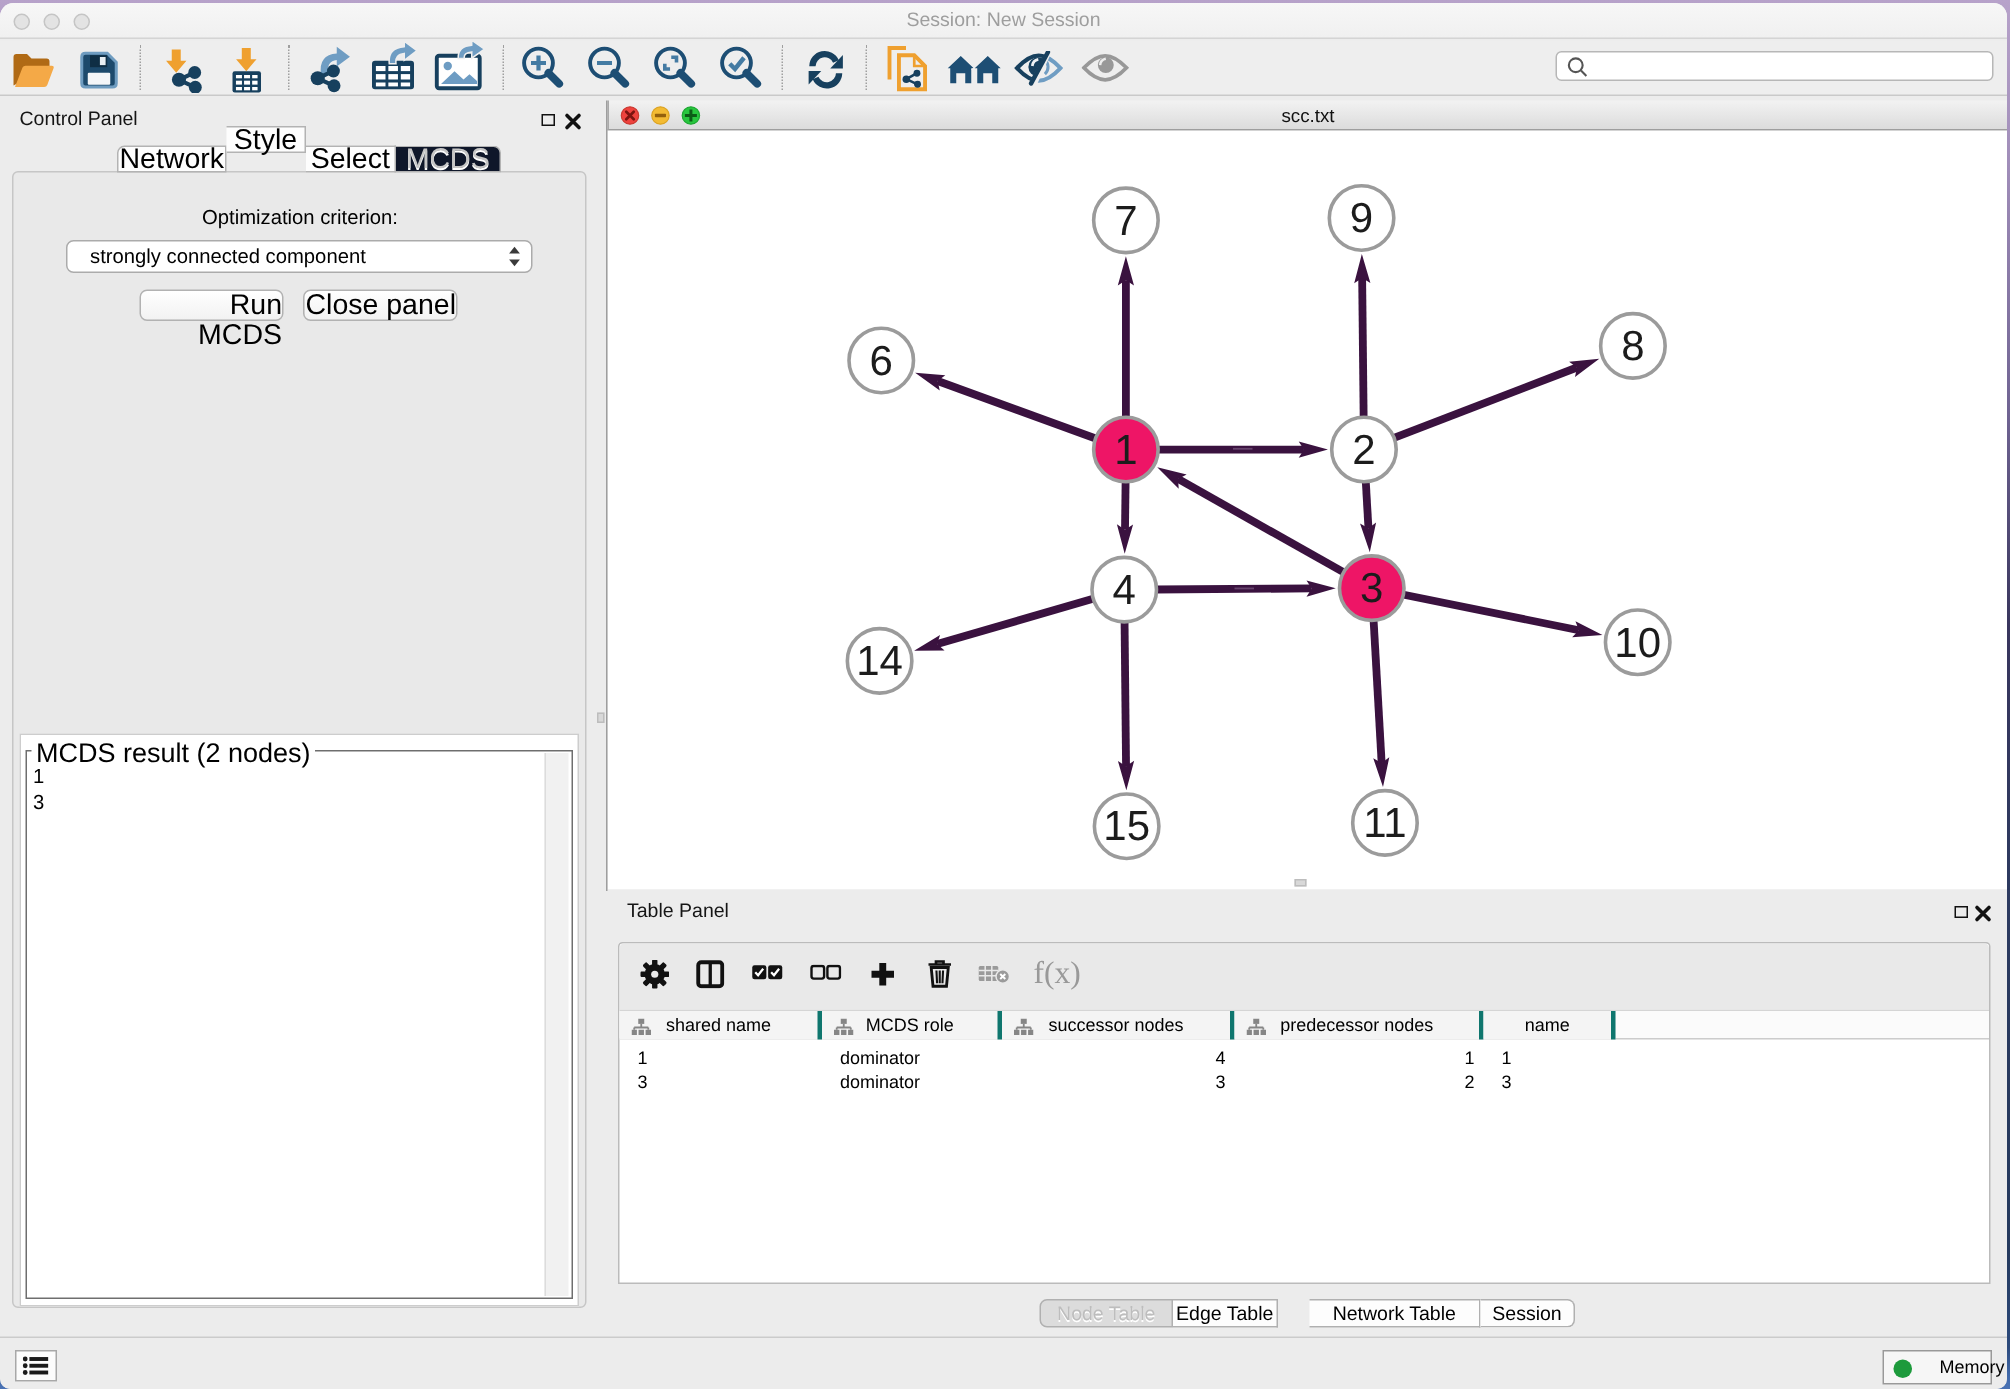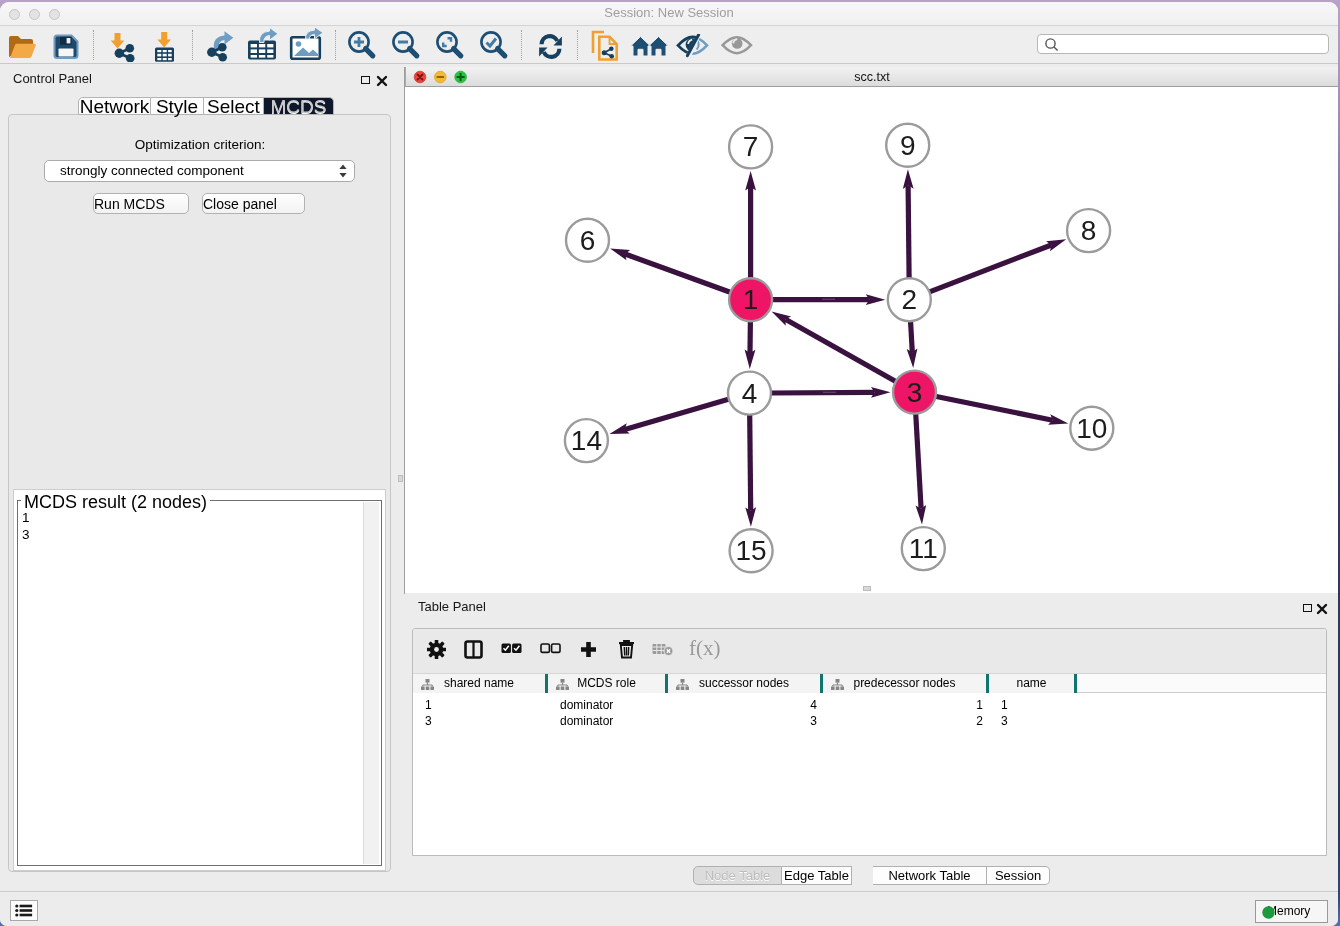--- a/index.html
+++ b/index.html
@@ -20,21 +20,21 @@
 .sep{position:absolute;top:3px;height:30px;width:0;border-left:1px dotted #9f9f9f}
 #search{position:absolute;left:1037px;top:7px;width:292px;height:20px;background:#fff;
 border:1px solid #b7b7b7;border-radius:4px}
 .ptitle{font-size:13px;color:#151515}
 .undock{position:absolute;width:9px;height:8px;border:1.5px solid #111}
 
 .tab{position:absolute;top:0;height:18px;border:1px solid #b3b3b3;background:#fdfdfd;
 font-size:19px;color:#000;text-align:center;line-height:17px}
 
 .btn{position:absolute;background:linear-gradient(#ffffff,#f2f2f2);border:1px solid #b2b2b2;
-border-radius:5px;font-size:14px;color:#000;text-align:left}
+border-radius:5px;font-size:19px;color:#000;text-align:right}
 
 #tblbox{position:absolute;left:412px;top:626px;width:915px;height:228px;background:#fff;
 border:1px solid #bbb;border-radius:3px 3px 0 0}
 .th{position:absolute;top:672px;height:19px;background:#f4f4f4;border-right:3px solid #0f766e;
 font-size:12px;color:#000;text-align:center;line-height:18px}
 .td{position:absolute;font-size:12px;color:#000;height:16px;line-height:16px}
 
 .btab{position:absolute;top:0;height:19px;border:1px solid #b0b0b0;background:#fdfdfd;
 font-size:13px;color:#000;text-align:center;line-height:18px}
 #statusbar{position:absolute;left:0;top:889px;width:100%;height:35px;background:#ececec;
@@ -200,21 +200,21 @@
       </svg>
   </div>
 
   <div class="ptitle abs" style="left:13px;top:69px">Control Panel</div>
   <div class="undock" style="left:361px;top:74px"></div>
   <svg class="icon" style="left:376px;top:73px" width="12" height="12" viewBox="0 0 12 12">
       <path d="M2 2 L10 10 M10 2 L2 10" stroke="#111" stroke-width="2.4" stroke-linecap="round"></path>
     </svg>
   <div class="abs" style="left:8px;top:112px;width:383px;height:758px;background:#e9e9e9;border:1px solid #c6c6c6;border-radius:4px"></div>
   <div class="tab" style="left:78px;top:95px;width:73px;border-radius:5px 0 0 0">Network</div>
-  <div class="tab" style="left:151px;top:95px;width:53px;border-left:none">Style</div>
+  <div class="tab" style="left:151px;top:82px;width:53px;border-left:none">Style</div>
   <div class="tab" style="left:204px;top:95px;width:60px;border-left:none">Select</div>
   <div class="tab" style="left:264px;top:95px;width:70px;border-left:none;background:#0f172a;color:#c6c6c6;text-shadow:0 1px 0 #fff;border-radius:0 5px 0 0">MCDS</div>
   <div class="abs" style="left:0;top:135px;width:400px;text-align:center;font-size:13.5px;color:#000">Optimization criterion:</div>
   <div class="abs" style="left:44px;top:158px;width:311px;height:22px;background:#fff;border:1px solid #ababab;border-radius:5px;font-size:13.5px;line-height:20px;padding-left:15px">strongly connected component
     <svg width="12" height="16" style="position:absolute;right:5px;top:2px" viewBox="0 0 12 16">
         <path d="M6 1.5 L9.6 6 L2.4 6 Z" fill="#3a3a3a"></path>
         <path d="M6 14.5 L2.4 10 L9.6 10 Z" fill="#3a3a3a"></path>
       </svg>
   </div>
   <div class="btn" style="left:93px;top:191px;width:96px;height:21px;line-height:20px">Run MCDS</div>
@@ -418,18 +418,18 @@
         <g fill="#1a1a1a">
             <circle cx="1.8" cy="2" r="1.6"></circle>
             <circle cx="1.8" cy="6.5" r="1.6"></circle>
             <circle cx="1.8" cy="11" r="1.6"></circle>
         <rect x="4.6" y="0.7" width="12.5" height="2.6"></rect>
             <rect x="4.6" y="5.2" width="12.5" height="2.6"></rect>
             <rect x="4.6" y="9.7" width="12.5" height="2.6"></rect>
           </g>
       </svg>
     </div>
-    <div class="abs" style="left:1255px;top:8px;width:73px;height:23px;background:#f6f6f6;border:1px solid #999;font-size:12px;line-height:21px;color:#000;padding-left:11px">Memory
+    <div class="abs" style="left:1255px;top:8px;width:73px;height:23px;background:#f6f6f6;border:1px solid #999;font-size:12px;line-height:21px;color:#000;padding-left:37px">Memory
       <svg width="13" height="13" style="position:absolute;left:6px;top:5px" viewBox="0 0 13 13">
           <circle cx="6.5" cy="6.5" r="6.2" fill="#1d9a3c"></circle>
         </svg>
     </div>
   </div>
 </div>
 </body></html>

